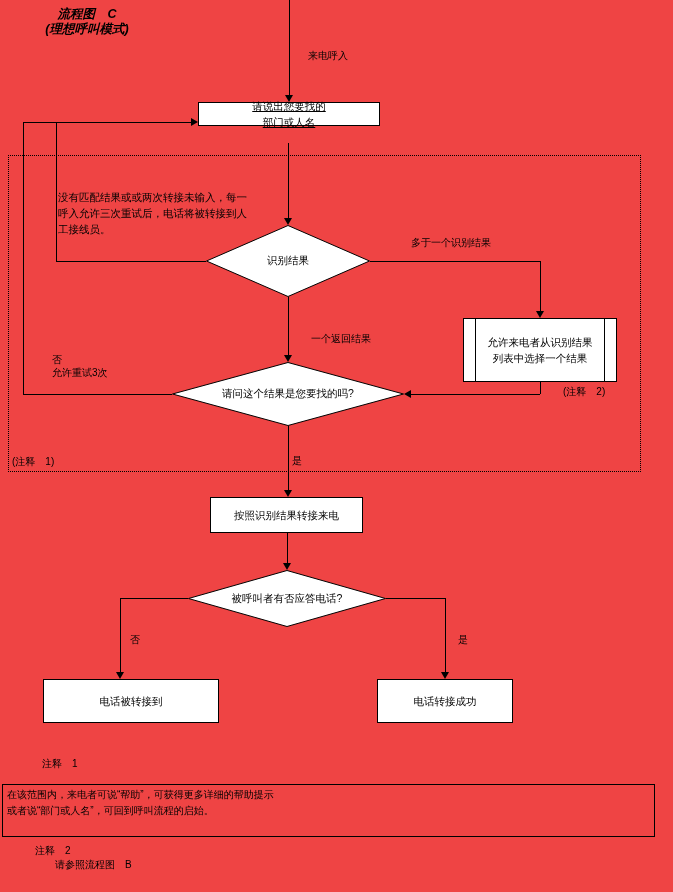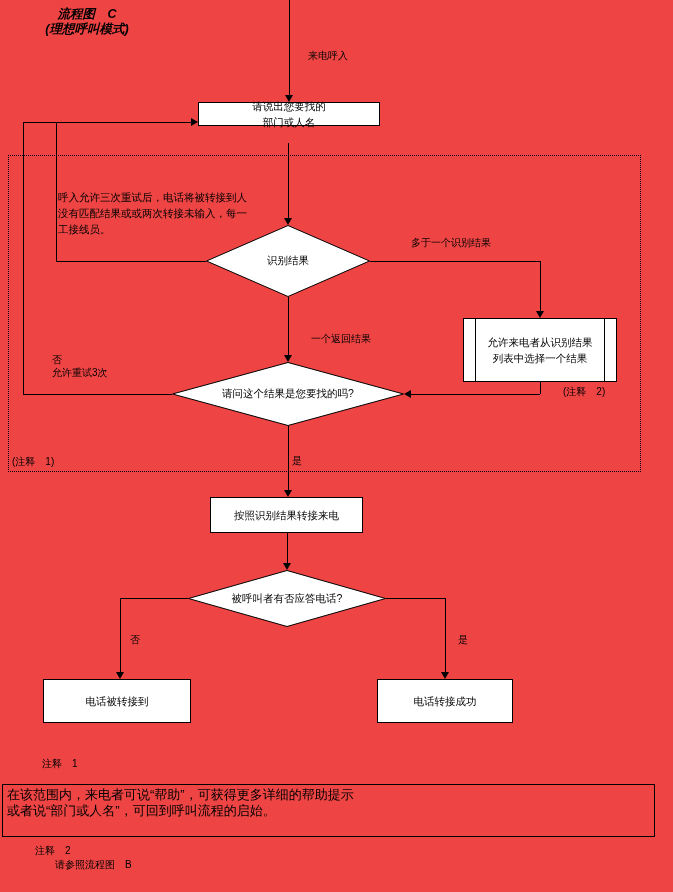--- a/index.html
+++ b/index.html
@@ -24,54 +24,54 @@
   .dtext{position:absolute;inset:0;display:flex;align-items:center;justify-content:center;text-align:center;font-size:10.5px;}
   .lbl{position:absolute;font-size:10px;white-space:nowrap;line-height:13px;}
   .dotted-rect{position:absolute;border:1px dotted #000;box-sizing:border-box;}
   #title{
     position:absolute;left:30px;top:7px;width:114px;text-align:center;
     font-weight:bold;font-style:italic;font-size:12.5px;line-height:15px;white-space:nowrap;
   }
   #side-note{position:absolute;left:58px;top:189px;width:212px;font-size:10.5px;line-height:16px;}
   #note1-box{
     position:absolute;left:2px;top:784px;width:653px;height:53px;border:1px solid #000;
-    box-sizing:border-box;padding:2px 4px;font-size:13px;line-height:16px;
+    box-sizing:border-box;padding:2px 4px;font-size:10px;line-height:16px;
   }
 </style>
 </head>
 <body>
 
 <div id="stage">
 
   <div id="title">
     <div>流程图　C</div>
     <div>(理想呼叫模式)</div>
   </div>
 
   <div class="dotted-rect" style="left:8px;top:155px;width:633px;height:317px;"></div>
 
   <div class="vline" style="left:289px;top:0;height:95px;"></div>
   <div class="arr-d" style="left:285px;top:95px;"></div>
   <div class="lbl" style="left:308px;top:49px;">来电呼入</div>
 
-  <div class="box" style="left:198px;top:102px;width:182px;height:24px;">
+  <div class="box" style="left:198px;top:102px;width:182px;height:24px;text-decoration:underline;">
     <div>请说出您要找的</div>
     <div>部门或人名</div>
   </div>
 
   <div class="hline" style="left:23px;top:122px;width:168px;"></div>
   <div class="arr-r" style="left:191px;top:118px;"></div>
   <div class="vline" style="left:23px;top:122px;height:273px;"></div>
   <div class="hline" style="left:23px;top:394px;width:149px;"></div>
   <div class="vline" style="left:56px;top:122px;height:140px;"></div>
   <div class="hline" style="left:56px;top:261px;width:150px;"></div>
 
   <div id="side-note">
+    <div>没有匹配结果或或两次转接未输入，每一</div>
     <div>呼入允许三次重试后，电话将被转接到人</div>
-    <div>没有匹配结果或或两次转接未输入，每一</div>
     <div>工接线员。</div>
   </div>
 
   <div class="vline" style="left:288px;top:143px;height:75px;"></div>
   <div class="arr-d" style="left:284px;top:218px;"></div>
 
   <div class="diamond" style="left:206px;top:225px;width:164px;height:72px;">
     <svg width="164" height="72" viewBox="0 0 164 72">
       <polygon points="82,0.5 163.5,36 82,71.5 0.5,36" fill="#ffffff" stroke="#000000" stroke-width="1"></polygon>
     </svg>
@@ -134,21 +134,21 @@
   <div class="hline" style="left:120px;top:598px;width:68px;"></div>
   <div class="vline" style="left:120px;top:598px;height:74px;"></div>
   <div class="arr-d" style="left:116px;top:672px;"></div>
   <div class="lbl" style="left:130px;top:633px;">否</div>
 
   <div class="hline" style="left:386px;top:598px;width:59px;"></div>
   <div class="vline" style="left:445px;top:598px;height:74px;"></div>
   <div class="arr-d" style="left:441px;top:672px;"></div>
   <div class="lbl" style="left:458px;top:633px;">是</div>
 
-  <div class="box" style="left:43px;top:679px;width:148px;height:44px;">
+  <div class="box" style="left:43px;top:679px;width:176px;height:44px;">
     <div>电话被转接到</div>
   </div>
   <div class="box" style="left:377px;top:679px;width:136px;height:44px;">
     <div>电话转接成功</div>
   </div>
 
   <div class="lbl" style="left:42px;top:757px;">注释　1</div>
   <div id="note1-box">
     <div>在该范围内，来电者可说“帮助”，可获得更多详细的帮助提示</div>
     <div>或者说“部门或人名”，可回到呼叫流程的启始。</div>

